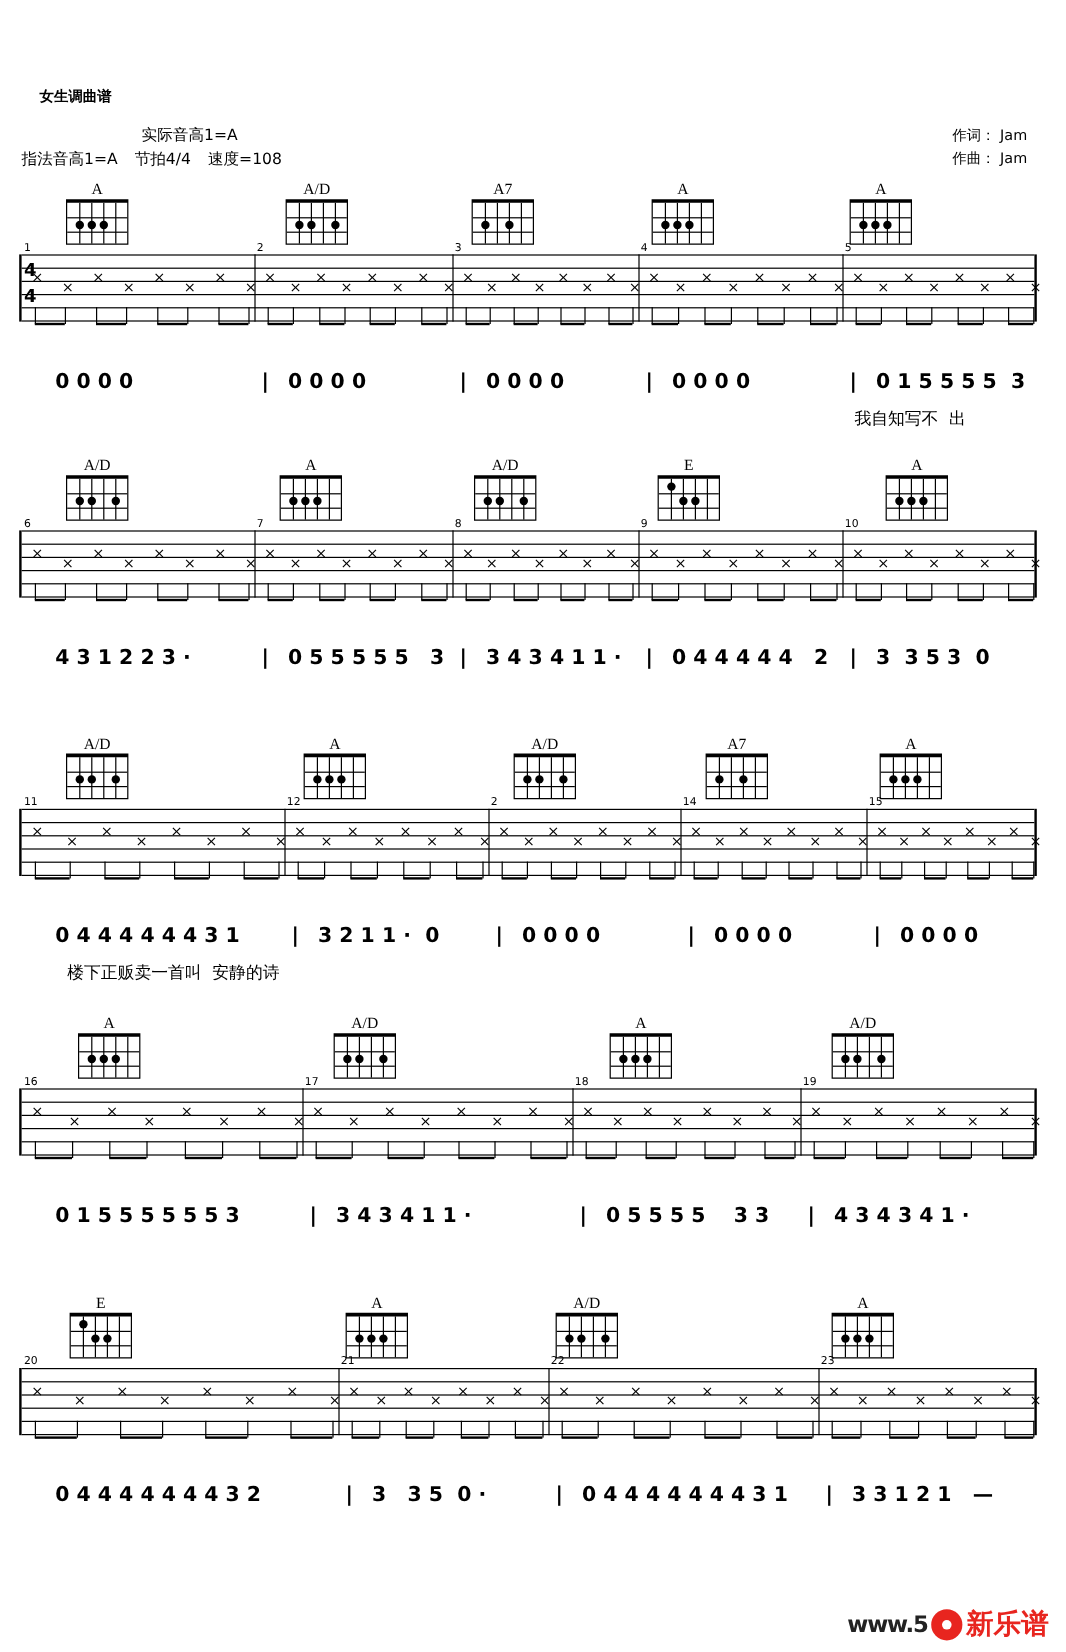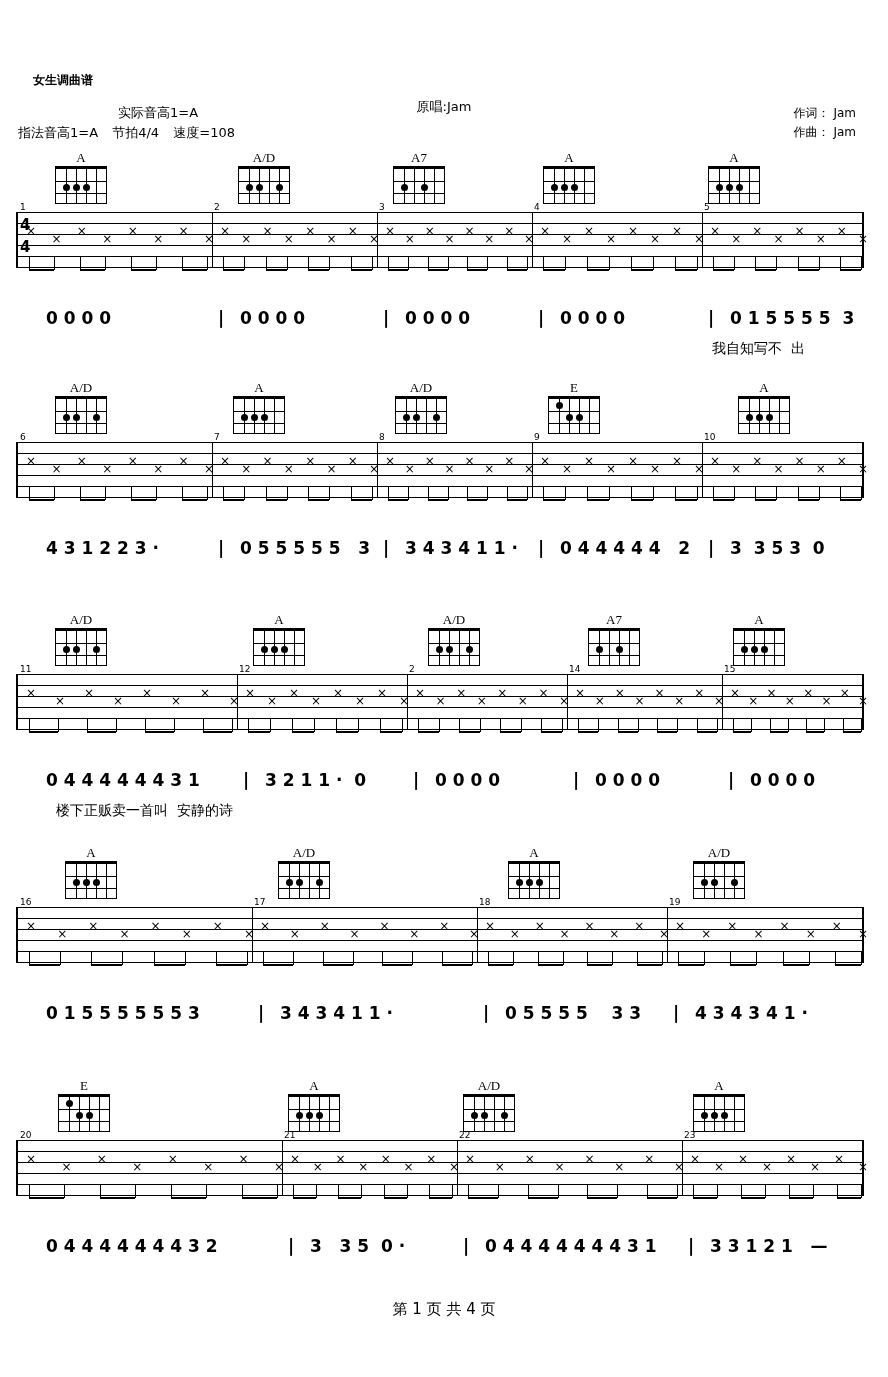--- a/index.html
+++ b/index.html
@@ -47,21 +47,20 @@
   .wm-disc{width:26px;height:26px;border-radius:50%;background:#e8251f;margin:0 3px;position:relative;}
   .wm-disc:after{content:"";position:absolute;left:9px;top:9px;width:8px;height:8px;border-radius:50%;background:#fff;}
   .wm-text{font-size:23px;font-weight:bold;color:#e8251f;font-family:"DejaVu Sans",sans-serif;}
 </style>
 </head>
 <body>
 
 <div class="sheet">
 
   <div class="girlkey">女生调曲谱</div>
-  <div class="subtitle">原唱:Jam</div>
   <div class="realkey">实际音高1=A</div>
   <div class="fingerline">
     <span>指法音高1=A</span>
     <span>节拍4/4</span>
     <span>速度=108</span>
   </div>
   <div class="credits">
     <div>作词： Jam</div>
     <div>作曲： Jam</div>
   </div>
@@ -1014,16 +1013,20 @@
           <span style="left: 288px;">|</span>
           <span style="left: 310px; top: 0px;">3   3 5  0 ·</span>
           <span style="left: 463px;">|</span>
           <span style="left: 485px; top: 0px;">0 4 4 4 4 4 4 4 3 1</span>
           <span style="left: 688px;">|</span>
           <span style="left: 710px; top: 0px;">3 3 1 2 1   —</span>
         </div>
       </div>
     </div>
 
-  <div class="footer">第 1 页 共 4 页</div>
-
+
+  <div class="watermark">
+    <span class="www">www.5</span>
+    <span class="wm-disc"></span>
+    <span class="wm-text">新乐谱</span>
+  </div>
 
 </div>
 
 </body></html>

